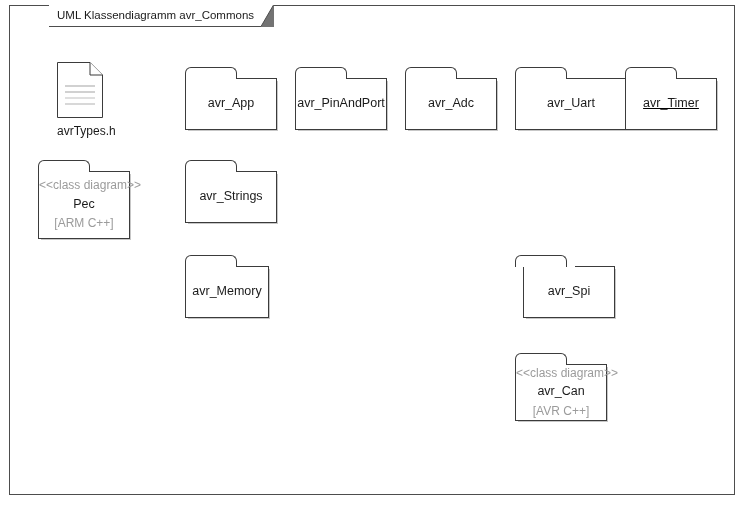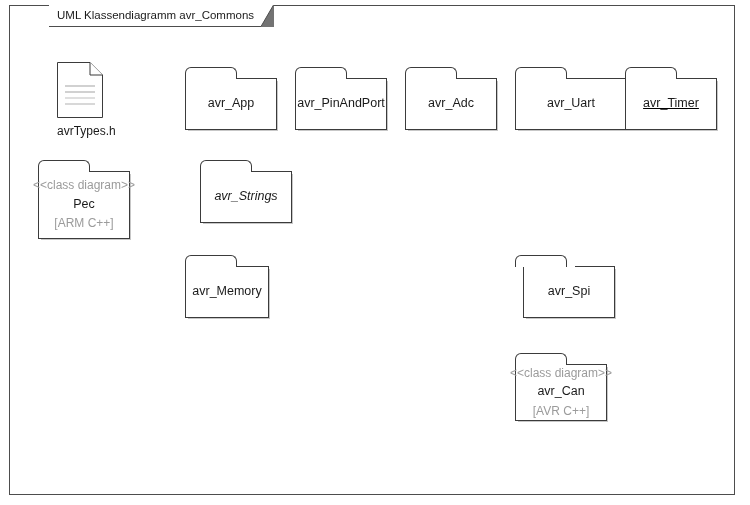--- a/index.html
+++ b/index.html
@@ -88,21 +88,20 @@
   }
   .pkg-body {
     position: relative;
     box-sizing: border-box;
     border: 1px solid #3b3b3b;
     background: #ffffff;
     margin-top: -1px;
     box-shadow: 2px 2px 0 -1px rgba(0,0,0,0.22);
     display: flex;
     flex-direction: column;
-    align-items: center;
     justify-content: center;
     z-index: 1;
   }
   
   .pkg-seam {
     position: absolute;
     top: -1px;
     left: 1px;
     height: 1px;
     background: #ffffff;
@@ -222,21 +221,21 @@
   <div class="pkg" style="left:38px; top:160px; width:92px;">
     <div class="pkg-tab" style="width:52px;"></div>
     <div class="pkg-body" style="width:92px; height:68px;">
       <div class="pkg-seam" style="width:50px;"></div>
       <span class="pkg-stereotype">&lt;&lt;class diagram&gt;&gt;</span>
       <span class="pkg-name">Pec</span>
       <span class="pkg-lang">[ARM C++]</span>
     </div>
   </div>
 
-  <div class="pkg" style="left:200px; top:160px; width:92px;font-style:italic;">
+  <div class="pkg" style="left:185px; top:160px; width:92px;">
     <div class="pkg-tab" style="width:52px;"></div>
     <div class="pkg-body" style="width:92px; height:52px;">
       <div class="pkg-seam" style="width:50px;"></div>
       <span class="pkg-name">avr_Strings</span>
     </div>
   </div>
 
 
   <div class="pkg" style="left:185px; top:255px; width:92px;">
     <div class="pkg-tab" style="width:52px;"></div>

